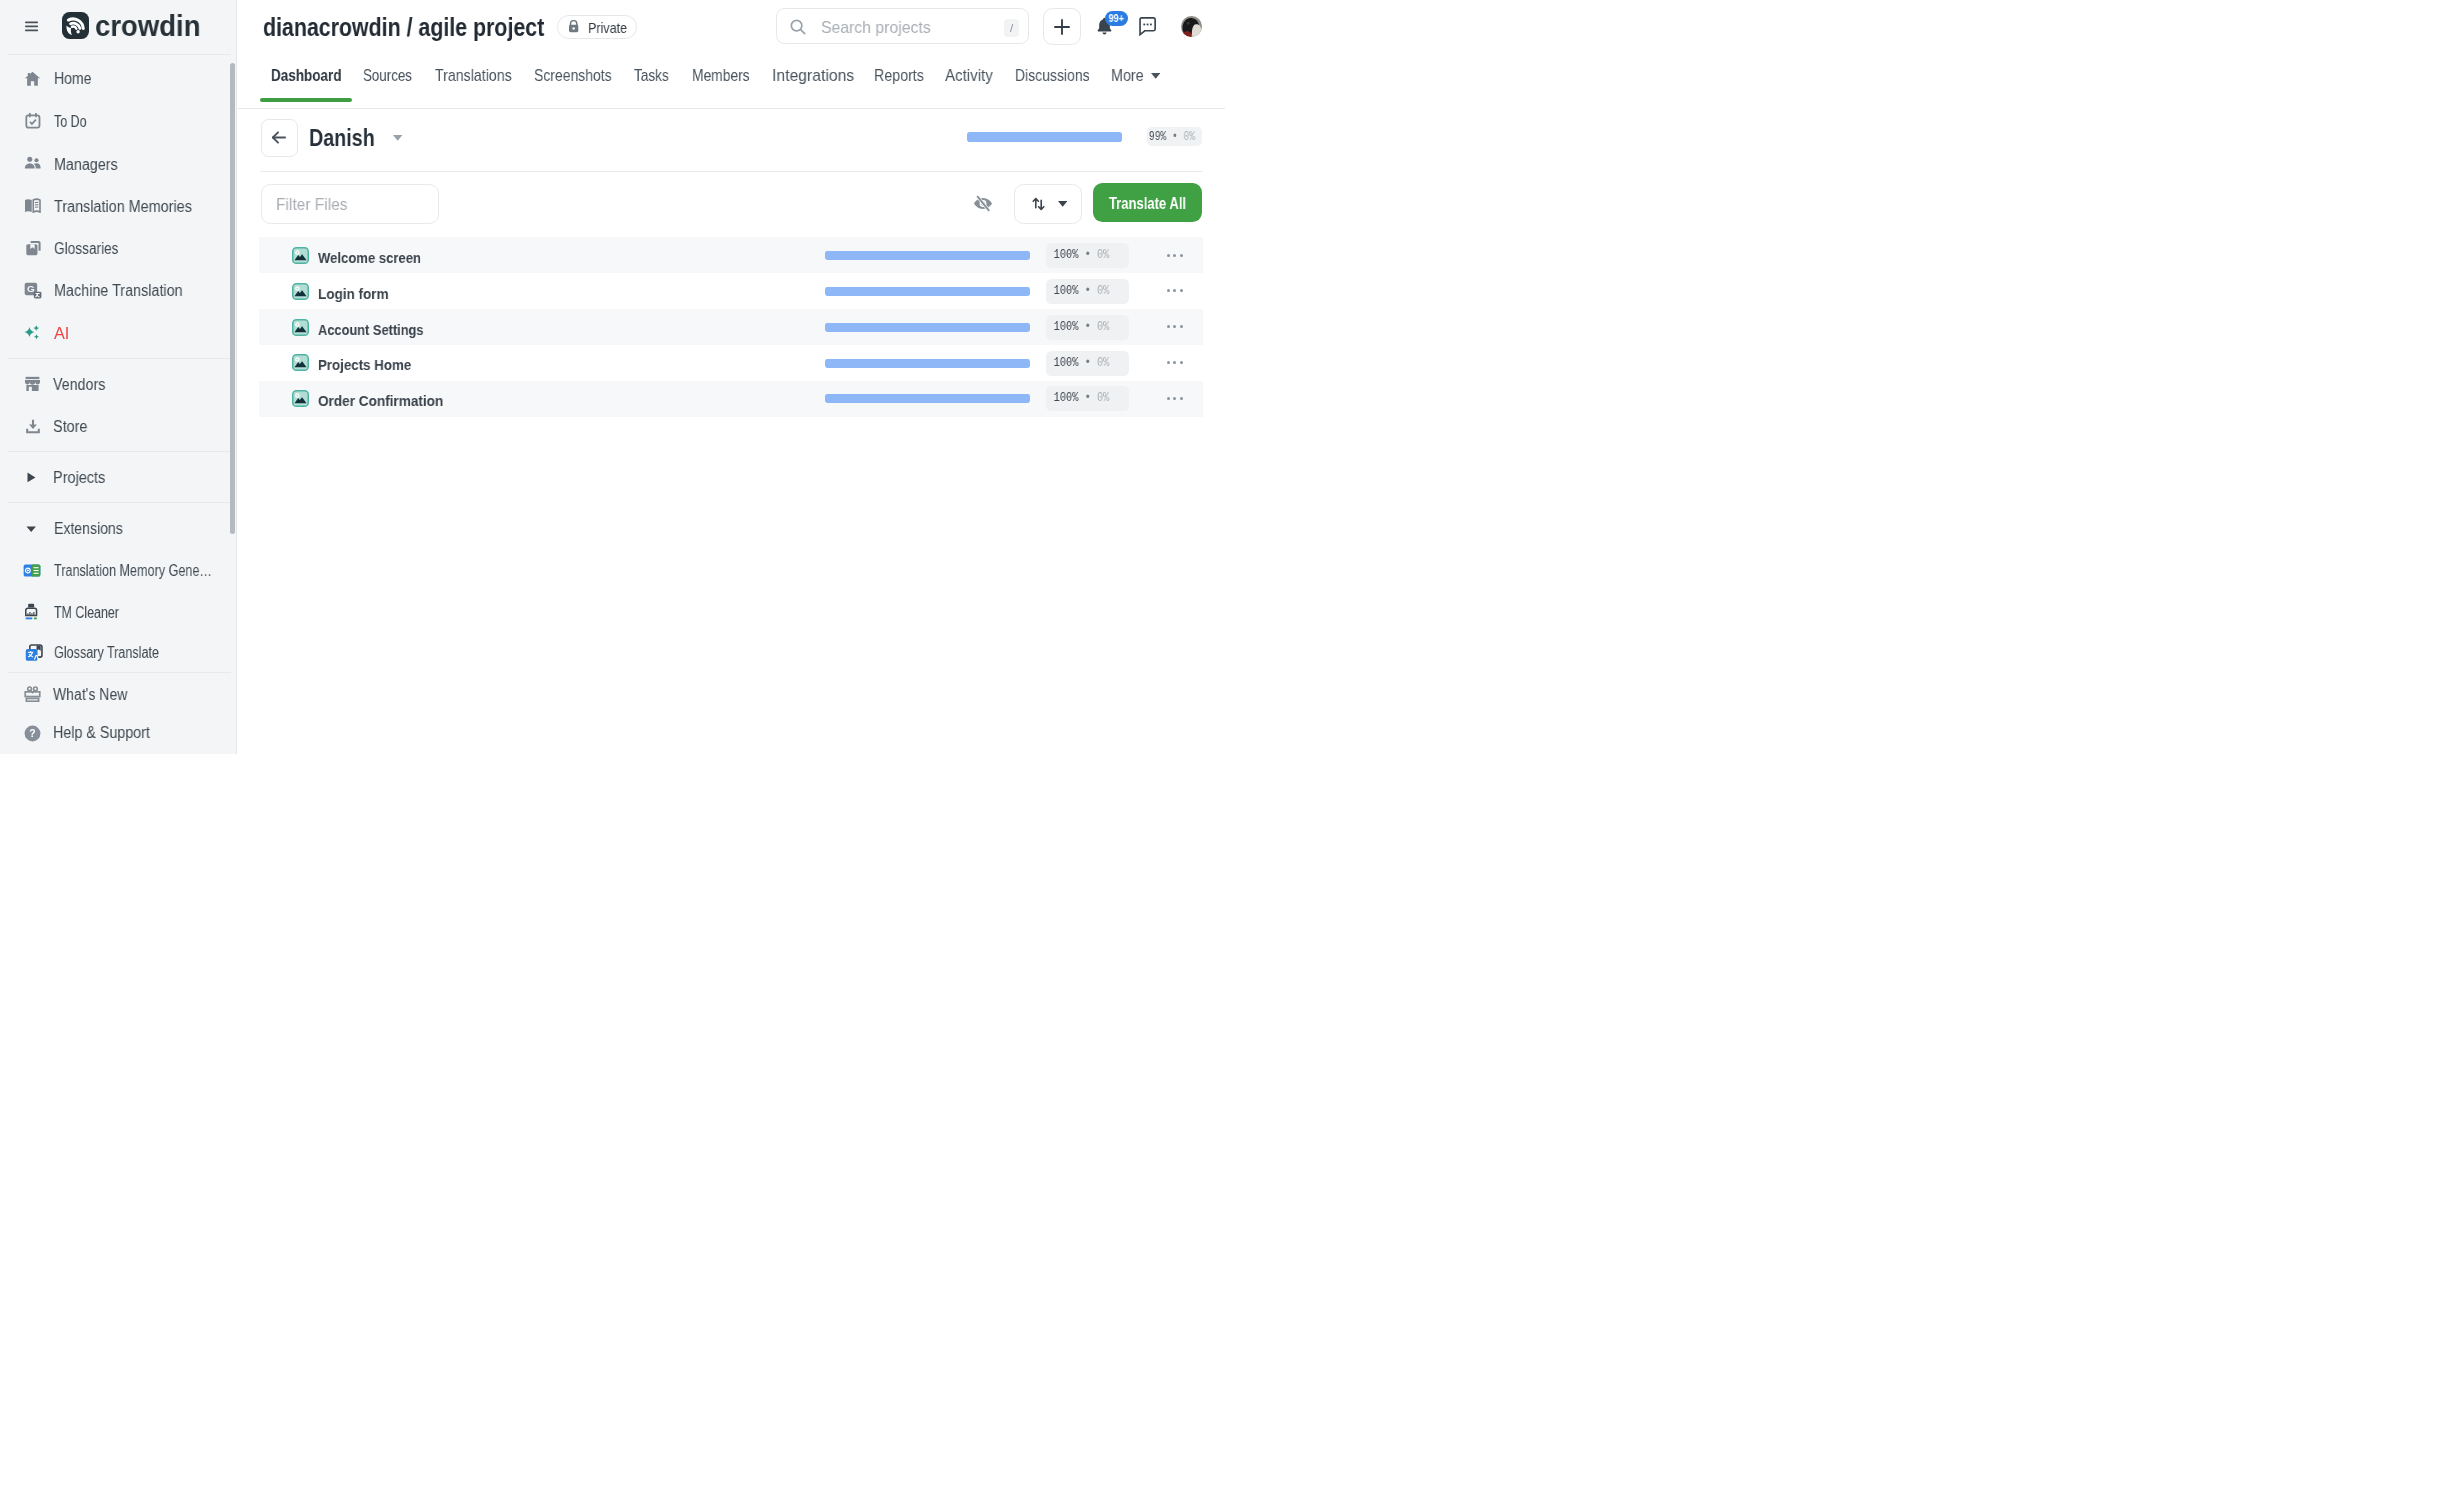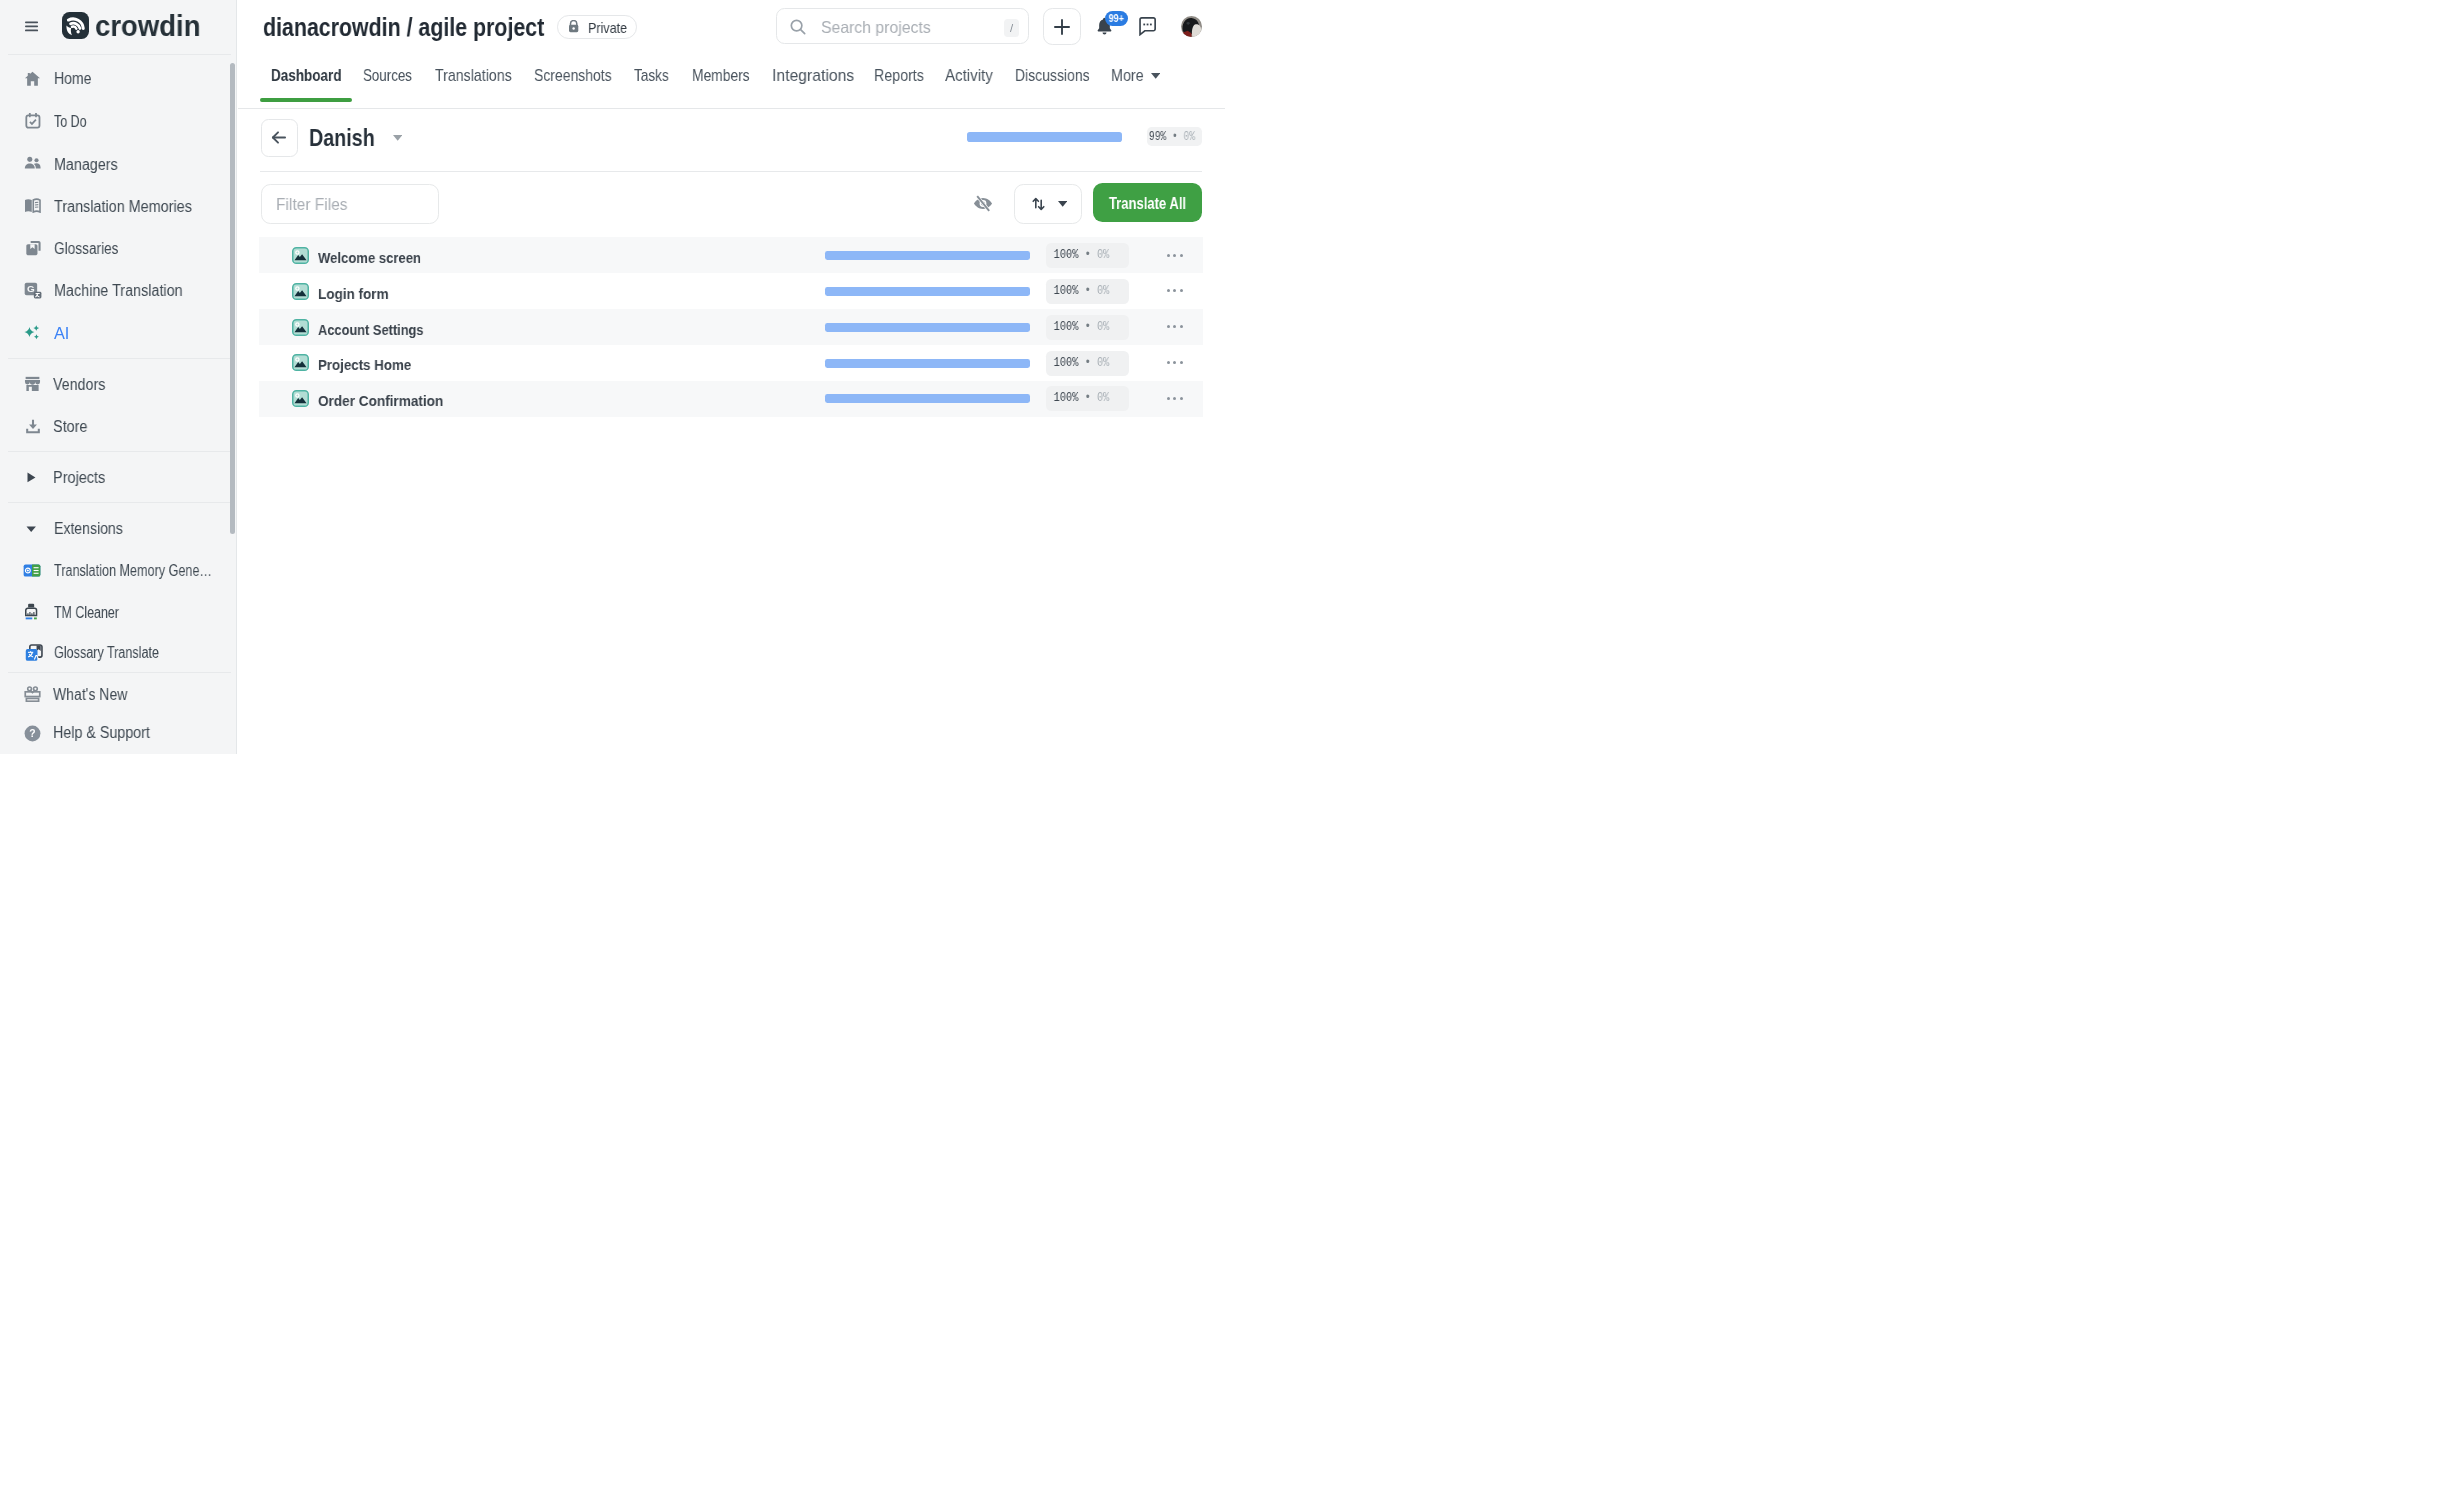--- a/index.html
+++ b/index.html
@@ -82,21 +82,21 @@
   <path d="M13.3,13.6 c0.7,1.2 1.8,2 3.1,2.2"></path>
  </g>
 </svg>
 <span class="t" id="m5" style="left:54px;top:283px;line-height:16px;font-size:16px;color:#3f4952;transform:scaleX(0.898)">Machine Translation</span>
 
 <svg class="ab" style="left:22.6px;top:324px" width="18" height="18" viewBox="0 0 19 19" fill="#2a9a89">
  <path d="M6.8,3.2 Q7.7,7.6 12.1,8.5 Q7.7,9.4 6.8,13.8 Q5.9,9.4 1.5,8.5 Q5.9,7.6 6.8,3.2 Z"></path>
  <path d="M14,1.2 Q14.45,3.75 17,4.2 Q14.45,4.65 14,7.2 Q13.55,4.65 11,4.2 Q13.55,3.75 14,1.2 Z"></path>
  <path d="M14.2,10.8 Q14.6,13 16.8,13.4 Q14.6,13.8 14.2,16 Q13.8,13.8 11.6,13.4 Q13.8,13 14.2,10.8 Z"></path>
 </svg>
-<span class="t" id="m6" style="left:54px;top:326px;line-height:16px;font-size:16px;color:#3b82f6;transform:scaleX(1.018)">AI</span>
+<span class="t" id="m6" style="left:54px;top:326px;line-height:16px;font-size:16px;color:#ef4444;transform:scaleX(1.018)">AI</span>
 
 <div class="divc" style="left:7.5px;top:358px;width:223px"></div>
 
 <svg class="ab" style="left:23.6px;top:376px" width="17" height="16" viewBox="0 0 18 17" fill="#7e8790">
  <rect x="1.7" y="0.9" width="14.6" height="2.4"></rect>
  <path d="M1,4.2 h16 v2.1 a2.5,2.5 0 0 1 -5.2,0.1 a2.7,2.7 0 0 1 -5.6,0 a2.5,2.5 0 0 1 -5.2,-0.1 Z"></path>
  <path d="M2.5,9.6 h13 V16 H2.5 Z M5.1,11.4 v4.6 h3.2 v-4.6 Z" fill-rule="evenodd"></path>
 </svg>
 <span class="t" id="m7" style="left:53px;top:377px;line-height:16px;font-size:16px;color:#3f4952;transform:scaleX(0.891)">Vendors</span>
 

